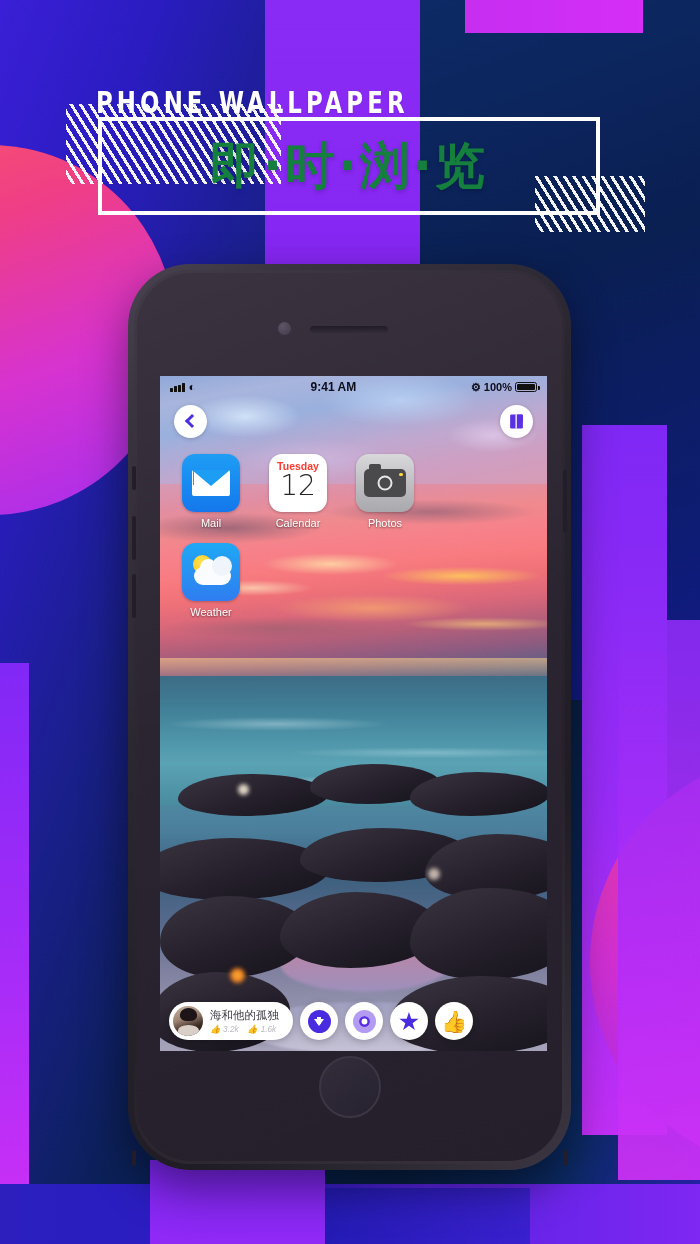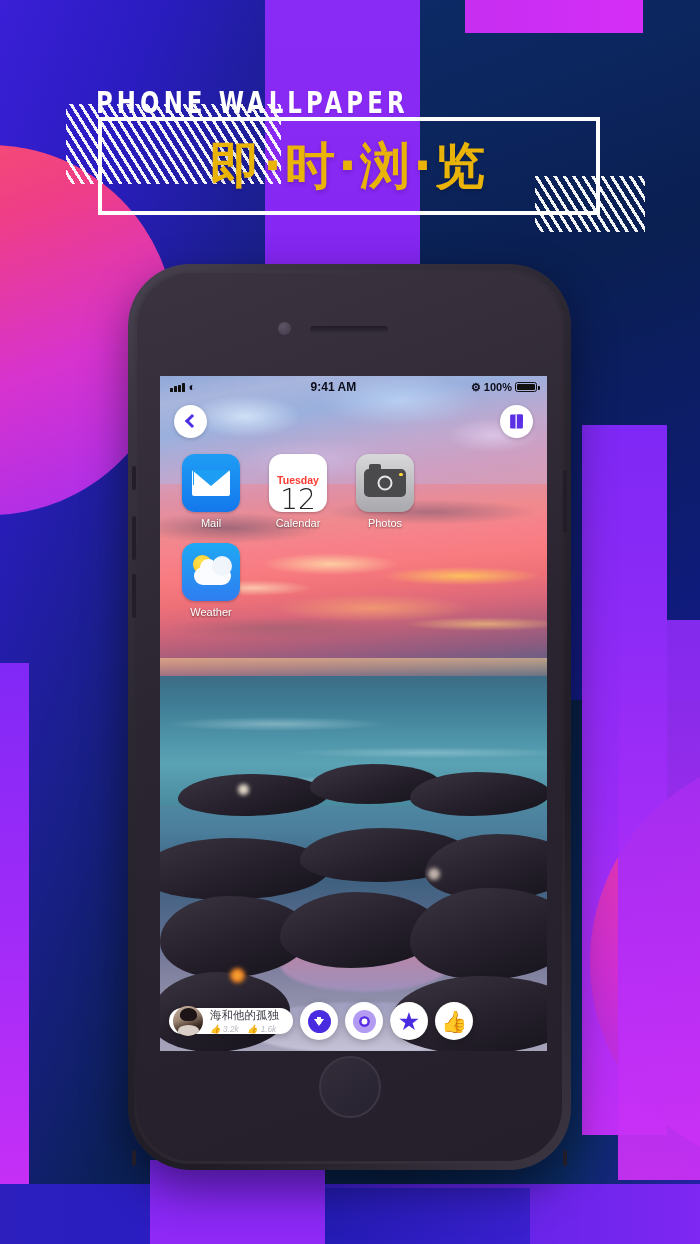--- a/index.html
+++ b/index.html
@@ -96,21 +96,21 @@
     transform:scaleX(.82); transform-origin:left center;
     text-shadow:0 1px 2px rgba(0,0,0,.12);
   }
   .frame-box{
     position:absolute; left:98px; top:117px; width:502px; height:98px;
     border:4px solid #ffffff;
   }
   .headline{
     position:absolute; left:98px; top:117px; width:502px; height:98px;
     display:flex; align-items:center; justify-content:center;
-    color:#eab308; font-size:50px; font-weight:bold; letter-spacing:3px;
+    color:#15803d; font-size:50px; font-weight:bold; letter-spacing:3px;
     font-family:"DejaVu Sans","Liberation Sans",sans-serif;
     text-shadow:0 2px 4px rgba(0,0,0,.18);
   }
 
   
   .phone{
     position:absolute; left:128px; top:264px; width:443px; height:906px;
     border-radius:62px;
     background:linear-gradient(135deg,#4a4452 0%,#38333f 12%,#2a2630 40%,#1f1c25 72%,#3b3642 100%);
     box-shadow:0 18px 46px rgba(0,0,0,.45);
@@ -289,21 +289,21 @@
 
   .ic-mail{ background:linear-gradient(180deg,#1e9df5 0%,#1478ec 100%);
             display:flex; align-items:center; justify-content:center; }
   .env{ width:38px; height:26px; background:#fff; border-radius:2px; position:relative; overflow:hidden; }
   .env::before{ content:""; position:absolute; left:0; top:0; width:0; height:0;
       border-left:19px solid transparent; border-right:19px solid transparent; border-top:16px solid #1e9df5; }
   .env::after{ content:""; position:absolute; left:1px; top:0; width:36px; height:15px;
       border-left:1.5px solid #1e9df5; }
 
   .ic-cal{ background:#fff; display:flex; flex-direction:column; align-items:center; }
-  .cal-day{ color:#fb3b30; font-size:10.5px; font-weight:bold; margin-top:20px; }
+  .cal-day{ color:#fb3b30; font-size:10.5px; font-weight:bold; margin-top:6px; }
   .cal-num{ color:#262626; font-size:28px; line-height:26px; font-weight:300; margin-top:1px;
             font-family:"DejaVu Sans","Liberation Sans",sans-serif; }
 
   .ic-photos{ background:#fff; display:flex; align-items:center; justify-content:center; }
   .pinw{ position:relative; width:44px; height:44px; }
   .pet{ position:absolute; left:50%; top:50%; width:13px; height:22px; border-radius:50%;
         transform-origin:50% 100%; opacity:.88; }
 
   .ic-cam{ background:linear-gradient(180deg,#d8d8da 0%,#a8a8ad 100%);
            display:flex; align-items:center; justify-content:center; }
@@ -338,21 +338,21 @@
         border-radius:50%; background:#f0f4fb; }
 
   
   .bottombar{
     position:absolute; left:9px; bottom:11px; width:369px;
     display:flex; align-items:center; gap:7px;
   }
   .authorcard{
     display:flex; align-items:center; gap:7px;
     background:#fff; border-radius:23px; padding:4px 14px 4px 4px;
-    box-shadow:0 2px 7px rgba(0,0,0,.2); height:26px;
+    box-shadow:0 2px 7px rgba(0,0,0,.2); height:38px;
   }
   .avatar{
     width:30px; height:30px; border-radius:50%; flex:none; overflow:hidden;
     background:linear-gradient(160deg,#cbb6a4 0%,#9c8372 40%,#3a2a22 70%,#241a15 100%);
     position:relative;
   }
   .avatar::before{ content:""; position:absolute; left:7px; top:2px; width:17px; height:13px;
     border-radius:50% 50% 40% 40%; background:#1d1418; }
   .avatar::after{ content:""; position:absolute; left:5px; bottom:0; width:21px; height:11px;
     border-radius:50% 50% 0 0; background:#d9cfc6; }

